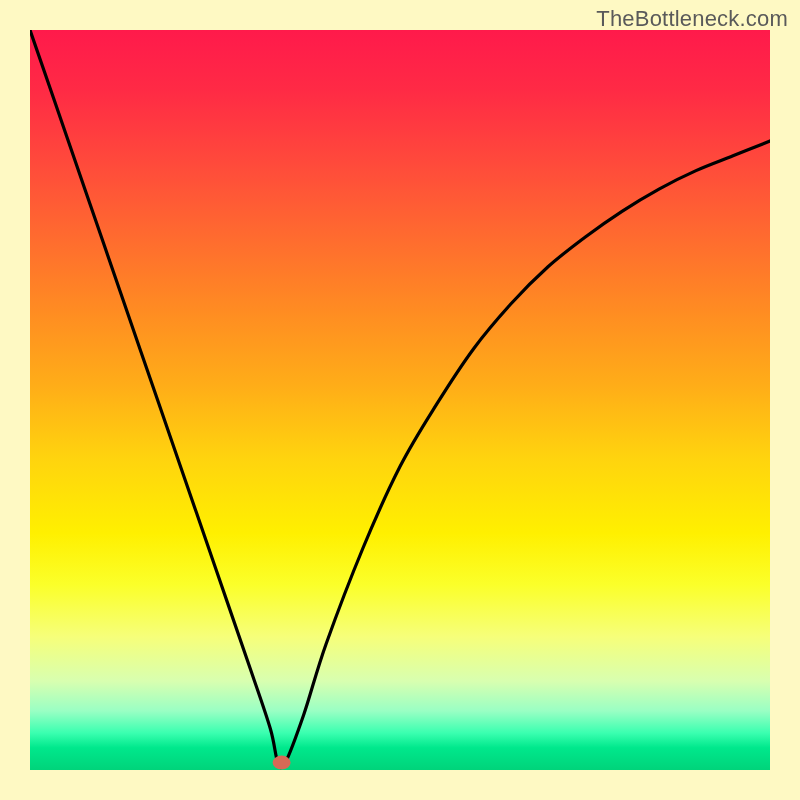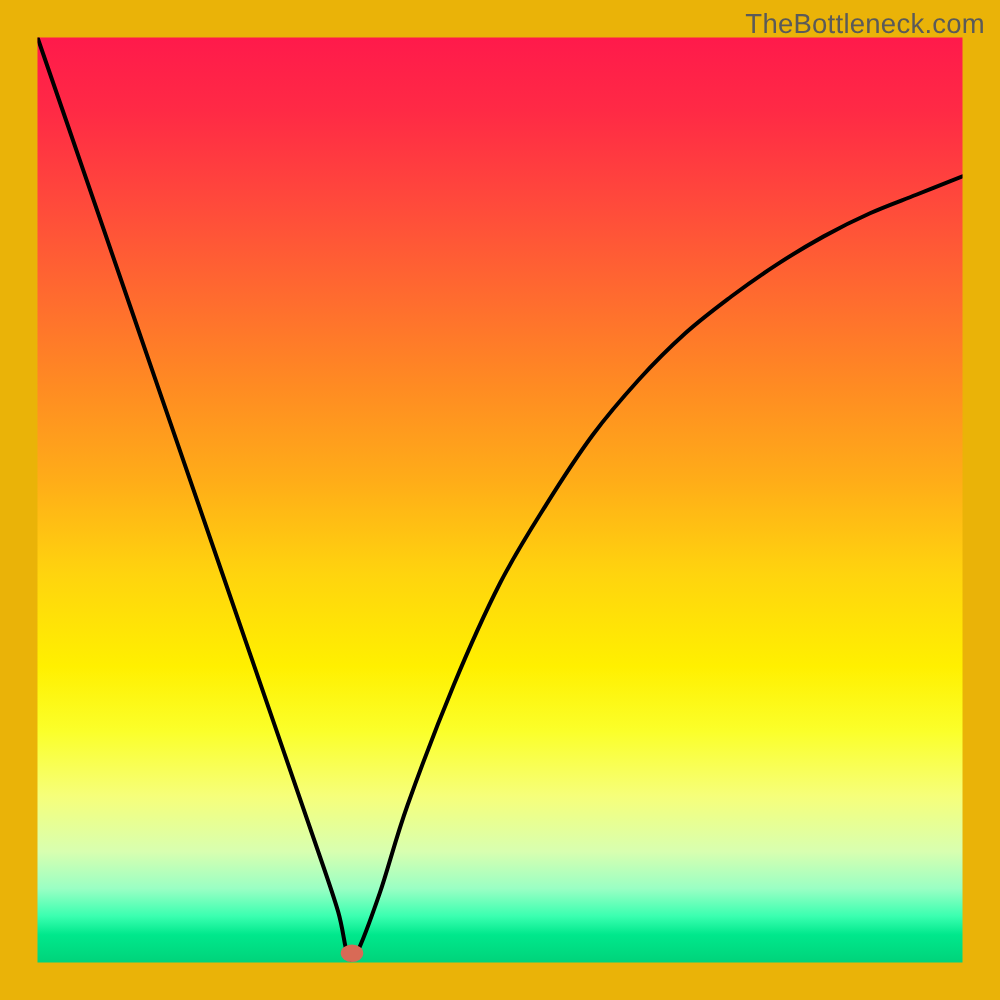--- a/index.html
+++ b/index.html
@@ -8,21 +8,21 @@
     width: 800px;
     height: 800px;
     background: #000000;
     font-family: Arial, Helvetica, sans-serif;
     overflow: hidden;
   }
   .frame {
     position: relative;
     width: 800px;
     height: 800px;
-    background: #eab308;
+    background: #fef9c3;
   }
   .plot-area {
     position: absolute;
     left: 30px;
     top: 30px;
     width: 740px;
     height: 740px;
     background: linear-gradient(
       to bottom,
       #ff1a4b 0%,

